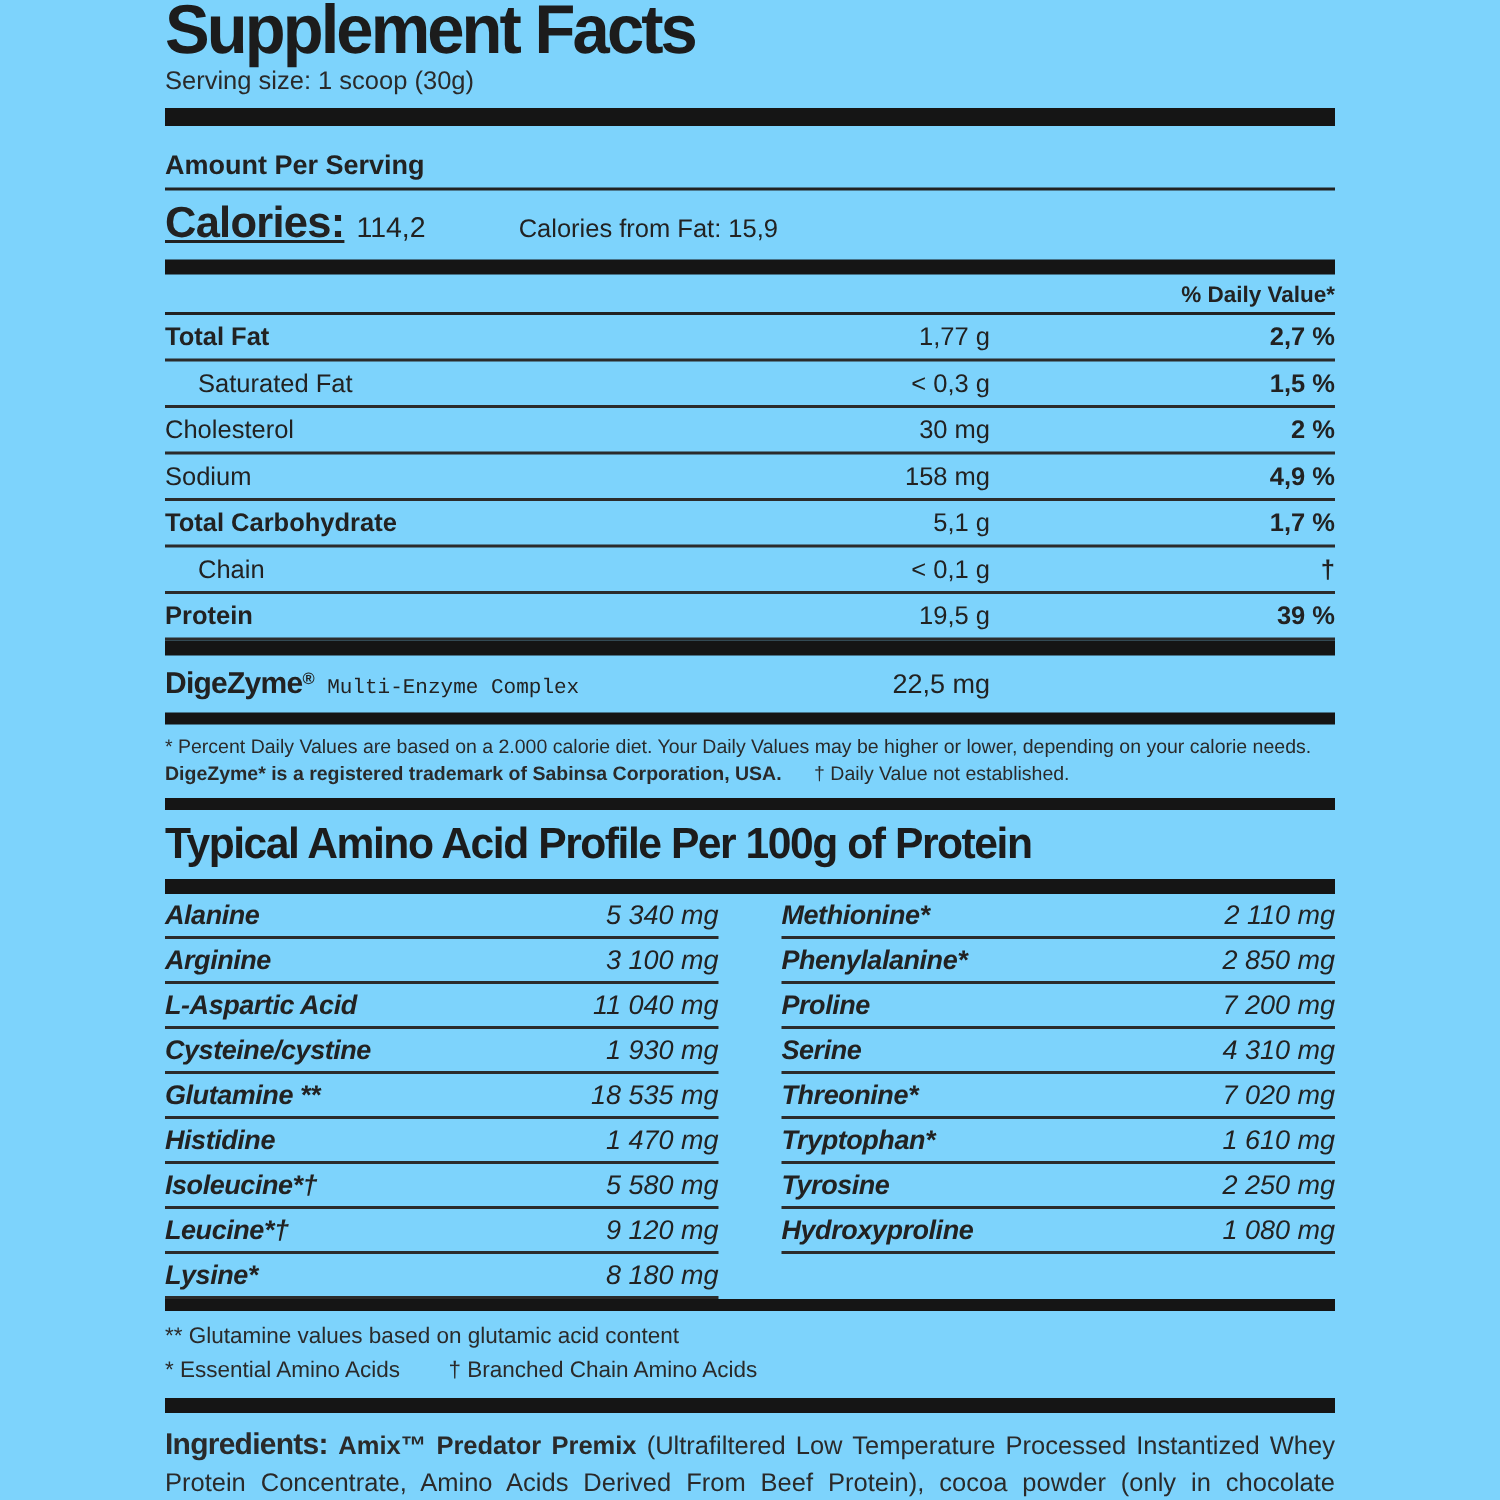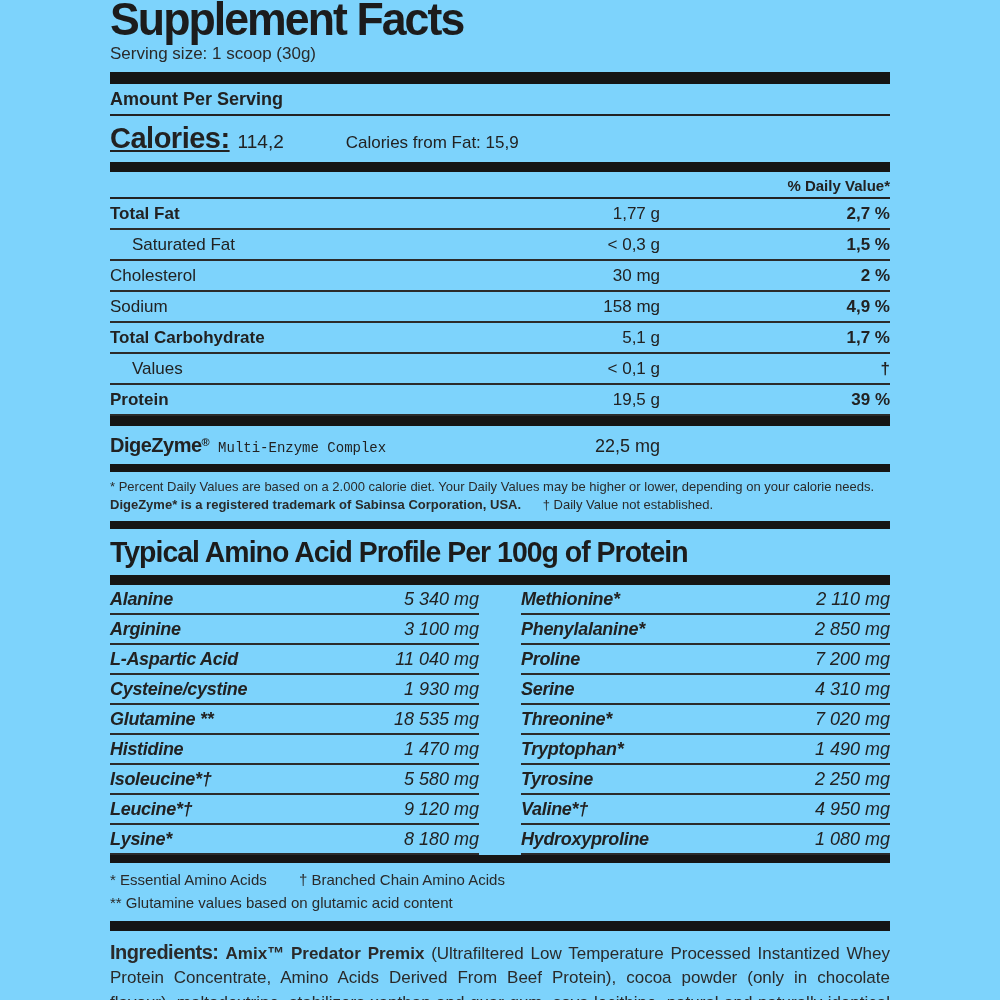--- a/index.html
+++ b/index.html
@@ -13,21 +13,21 @@
 
   .title {
     font-size:46px; font-weight:bold; letter-spacing:-2px; line-height:0.95;
     transform:scaleX(0.97); transform-origin:left; margin-top:-2px; color:#1c1c1c;
   }
   .serving { font-size:17px; margin:2px 0 8px; color:#2a2a2a; }
 
   .bar { background:#151515; width:100%; }
   .bar-12 { height:12px; } .bar-10 { height:10px; } .bar-8 { height:8px; }
 
-  .aps { font-size:18px; font-weight:bold; padding:5px 0 4px; border-bottom:2px solid #222; }
+  .aps { font-size:18px; font-weight:bold; padding:16px 0 4px; border-bottom:2px solid #222; }
 
   .calrow { display:flex; align-items:baseline; padding:6px 0 7px; }
   .cal-label { font-size:29px; font-weight:bold; letter-spacing:-0.5px;text-decoration:underline; }
   .cal-value { font-size:19px; margin-left:8px; }
   .cal-fat   { font-size:17px; margin-left:62px; }
 
   .dvh { font-size:15px; font-weight:bold; text-align:right; padding:5px 0 3px; border-bottom:2px solid #222; }
 
   .nrow { display:grid; grid-template-columns:335px 215px 1fr; padding:5px 0 4px; border-bottom:2px solid #2b2b2b; font-size:17px; }
   .nrow:last-of-type { border-bottom:none; }
@@ -105,21 +105,21 @@
       <span class="nname">Sodium</span>
       <span class="namount">158 mg</span>
       <span class="ndv">4,9 %</span>
     </div>
     <div class="nrow">
       <span class="nname bold">Total Carbohydrate</span>
       <span class="namount">5,1 g</span>
       <span class="ndv">1,7 %</span>
     </div>
     <div class="nrow">
-      <span class="nname indent">Values</span>
+      <span class="nname indent">Chain</span>
       <span class="namount">&lt; 0,1 g</span>
       <span class="ndv">†</span>
     </div>
     <div class="nrow">
       <span class="nname bold">Protein</span>
       <span class="namount">19,5 g</span>
       <span class="ndv">39 %</span>
     </div>
 
     <div class="bar bar-10"></div>
@@ -202,45 +202,41 @@
         <div class="arow">
             <span class="aname">Serine</span>
             <span class="avalue">4 310 mg</span>
           </div>
         <div class="arow">
             <span class="aname">Threonine*</span>
             <span class="avalue">7 020 mg</span>
           </div>
         <div class="arow">
             <span class="aname">Tryptophan*</span>
-            <span class="avalue">1 490 mg</span>
+            <span class="avalue">1 610 mg</span>
           </div>
         <div class="arow">
             <span class="aname">Tyrosine</span>
             <span class="avalue">2 250 mg</span>
           </div>
         <div class="arow">
-            <span class="aname">Valine*†</span>
-            <span class="avalue">4 950 mg</span>
-          </div>
-        <div class="arow">
             <span class="aname">Hydroxyproline</span>
             <span class="avalue">1 080 mg</span>
           </div>
       </div>
     </div>
 
     <div class="bar bar-8"></div>
 
     <div class="amino-notes">
+      <div>** Glutamine values based on glutamic acid content</div>
       <div>
         <span>* Essential Amino Acids</span>
         <span class="an1b">† Branched Chain Amino Acids</span>
       </div>
-      <div>** Glutamine values based on glutamic acid content</div>
     </div>
 
     <div class="bar bar-10"></div>
 
     <div class="ingredients">
       <span class="ing-label">Ingredients: </span><span class="ing-bold">Amix™ Predator Premix</span><span> (Ultrafiltered Low Temperature Processed Instantized Whey Protein Concentrate, Amino Acids Derived From Beef Protein), cocoa powder (only in chocolate flavour), maltodextrine, stabilizers xanthan and guar gum, soya lecithine, natural and naturally identical aroma, sweeteners: sucralose Splenda® and acesulfame-K, dye: (banana flavour - tartrazine and Ponceau 4R, strawberry and forest fruits flavour - beetroot extract), Patented digestive enzyme </span>
     </div>
 
   </div>
 </div>

